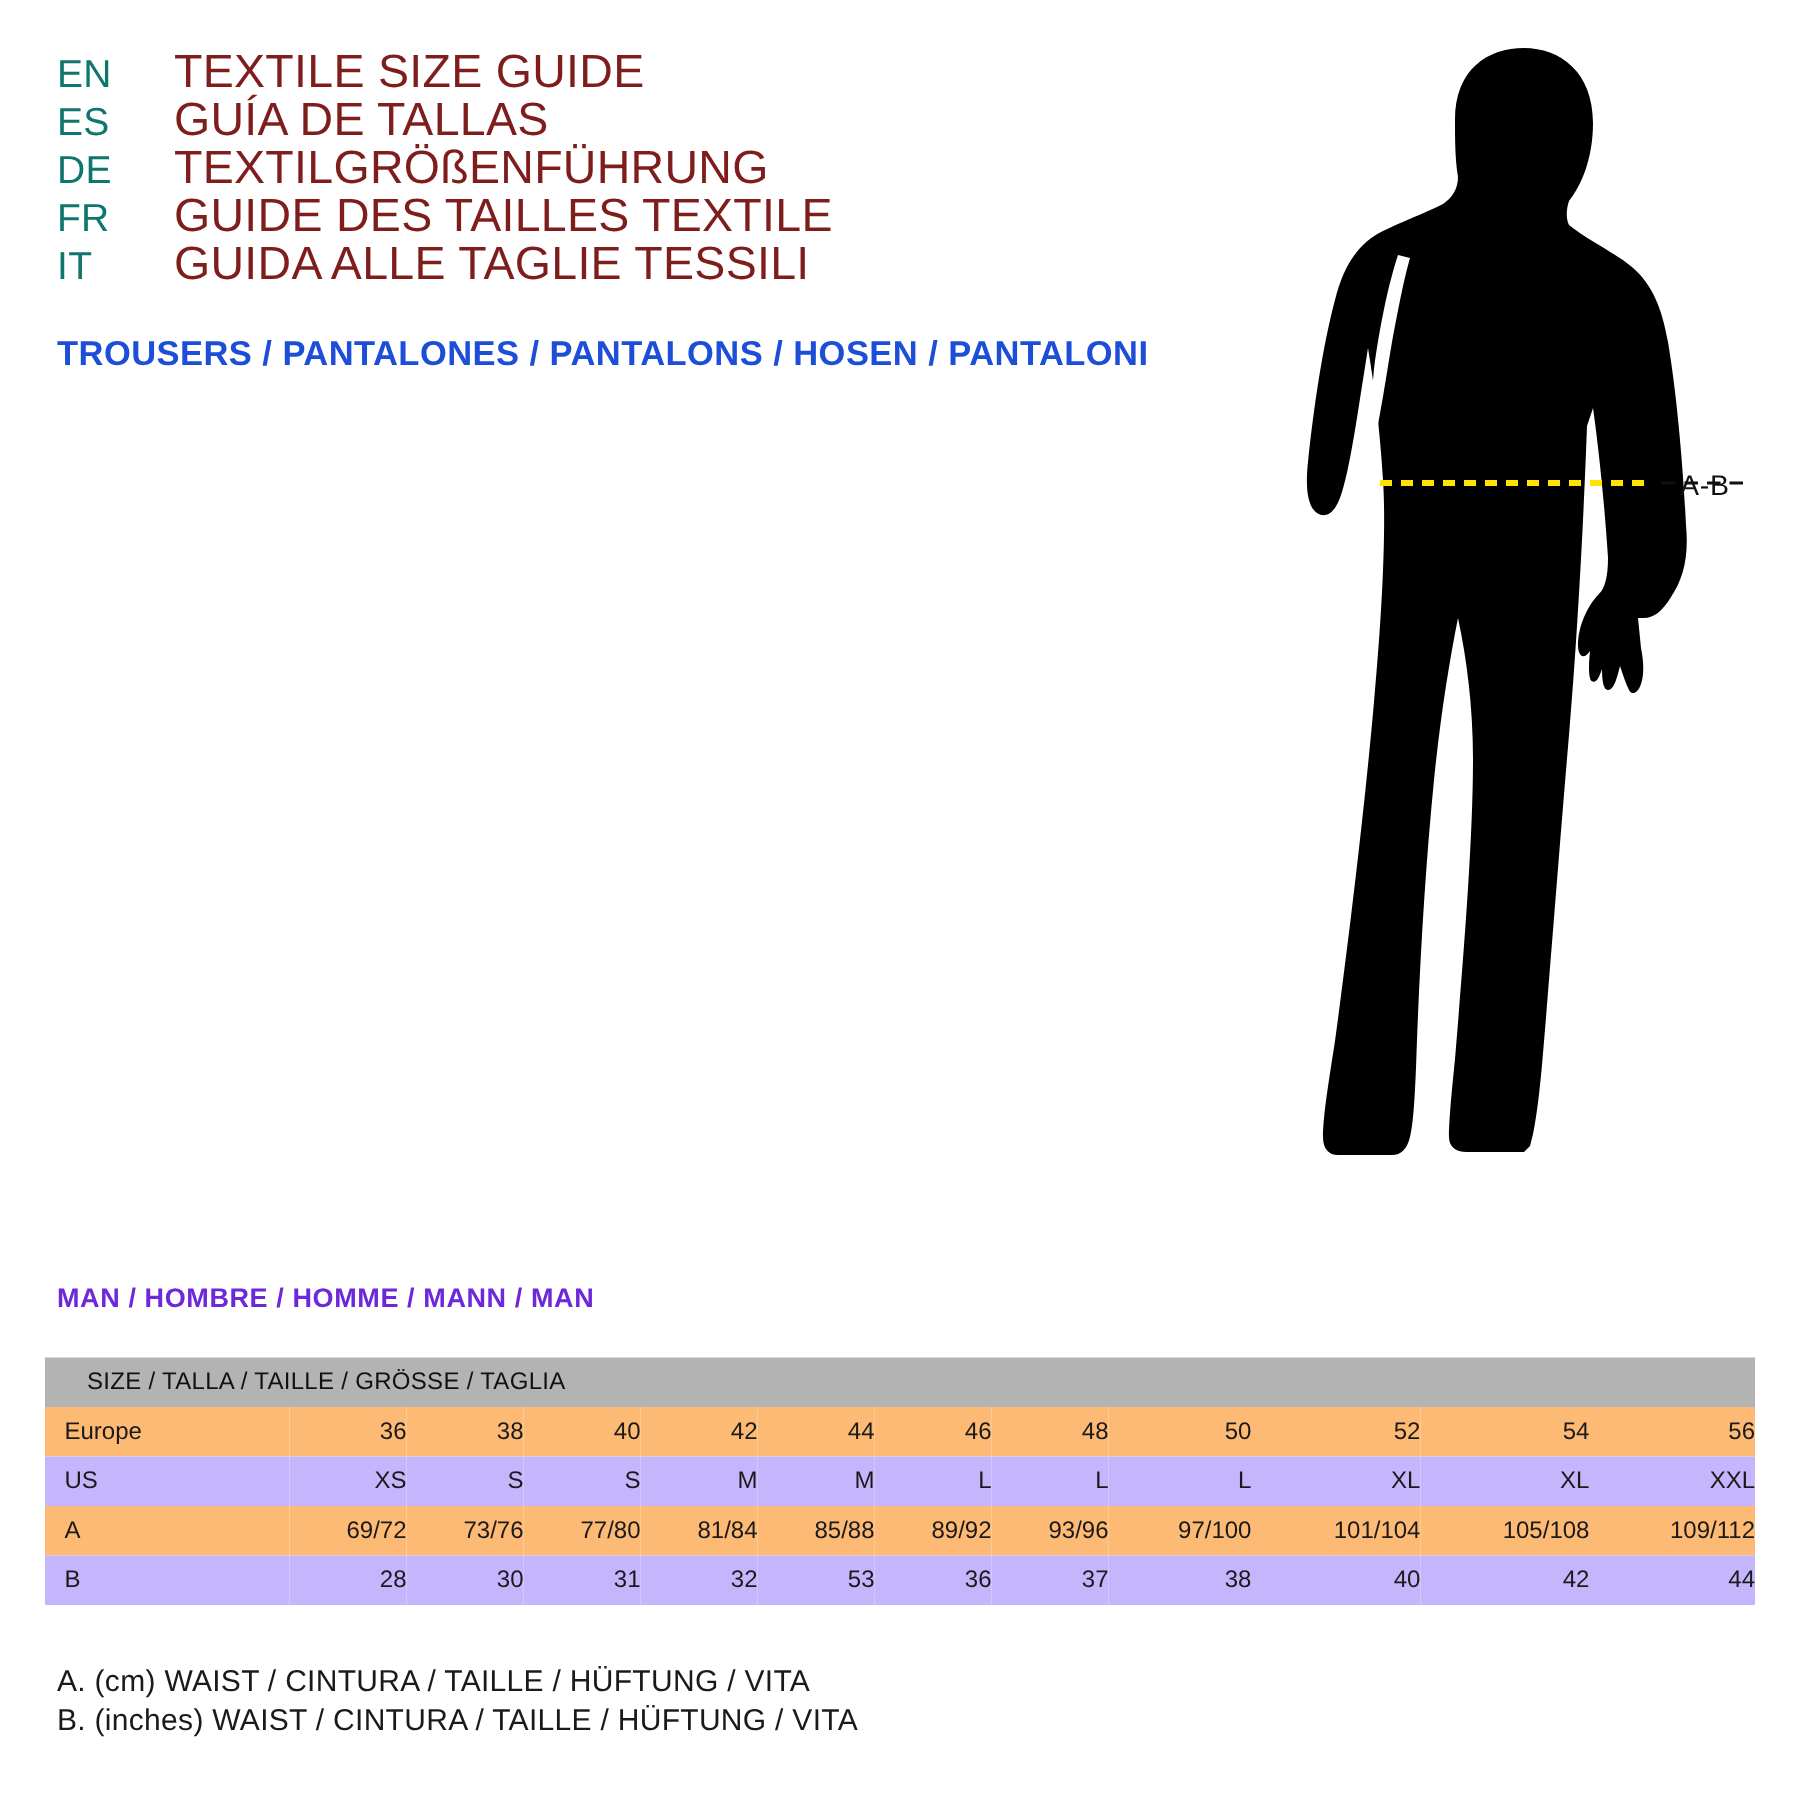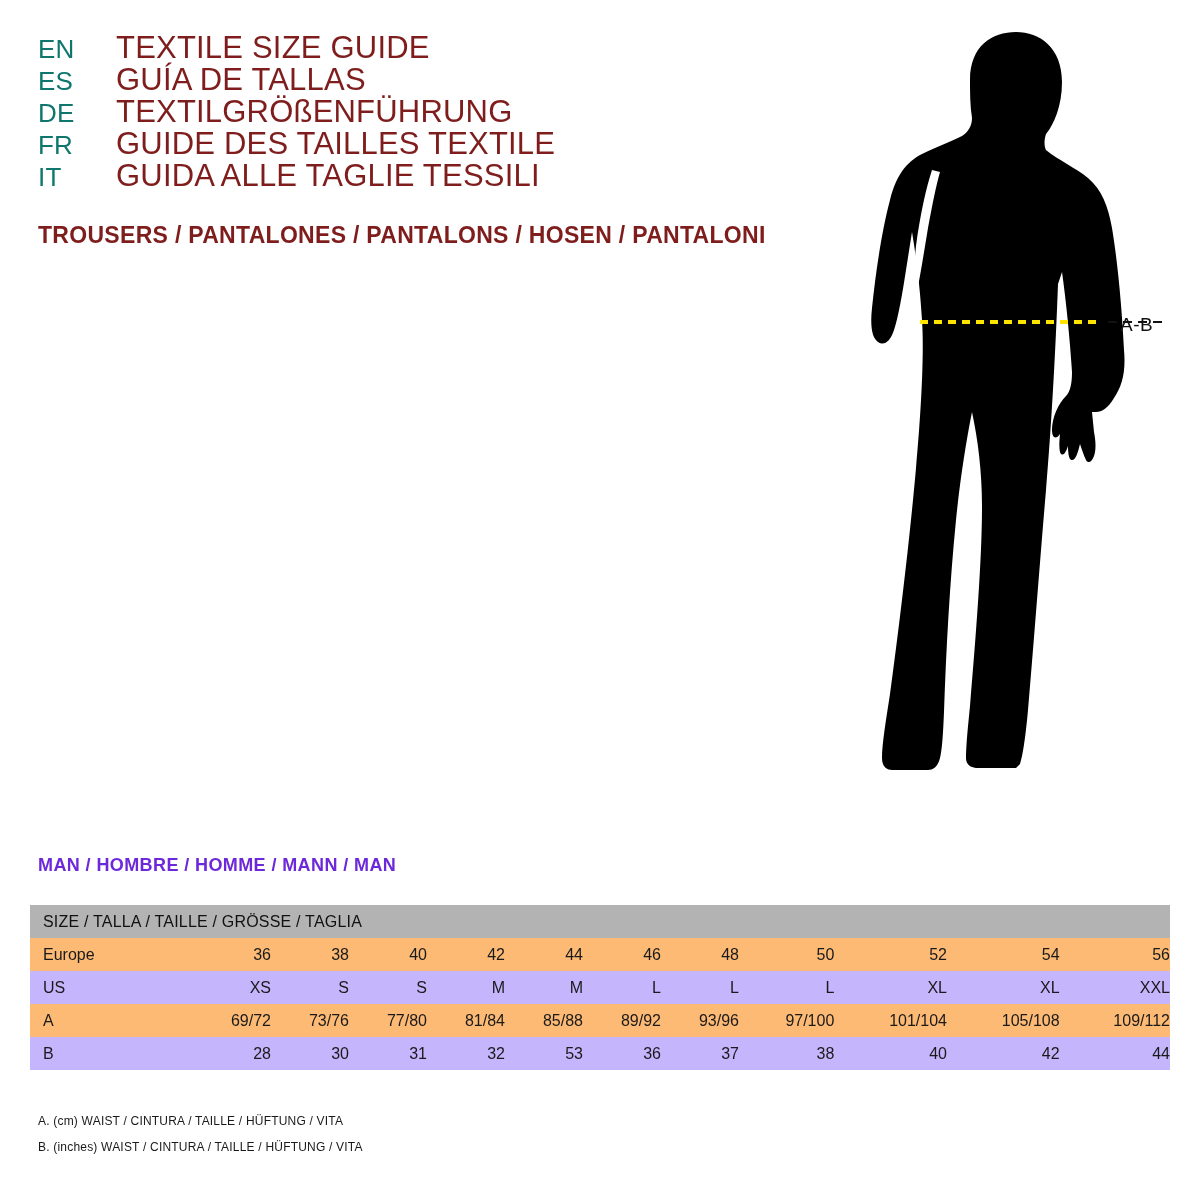--- a/index.html
+++ b/index.html
@@ -39,21 +39,21 @@
     letter-spacing: 0.2px;
     color: #7f1d1d;
   }
   .garment-title {
     position: absolute;
     top: 222px;
     left: 38px;
     font-size: 23px;
     font-weight: bold;
     letter-spacing: 0.3px;
-    color: #7f1d1d;
+    color: #1d4ed8;
     white-space: nowrap;
   }
 
   
   .figure-wrap {
     position: absolute;
     top: 20px;
     left: 820px;
     width: 380px;
     height: 790px;
@@ -96,42 +96,42 @@
     text-align: right;
     font-weight: normal;
     color: #1a1a1a;
     white-space: nowrap;
   }
   table.size-table tr.header-row {
     background: #b3b3b3;
   }
   table.size-table tr.header-row th {
     text-align: left;
-    padding-left: 13px;
+    padding-left: 28px;
     font-size: 16px;
     color: #111;
     letter-spacing: 0.2px;
   }
   table.size-table tr.shaded {
     background: #fdba74;
   }
   table.size-table tr.plain {
     background: #c4b5fd;
   }
   table.size-table td.rowlabel {
     text-align: left;
     padding-left: 13px;
     width: 150px;
   }
 
   .footnotes {
     position: absolute;
     top: 1108px;
     left: 38px;
-    font-size: 12px;
+    font-size: 20px;
     line-height: 26px;
     color: #1a1a1a;
     letter-spacing: 0.2px;
   }
 </style>
 </head>
 <body>
 
 <div class="lang-block">
   <div class="lang-row">

